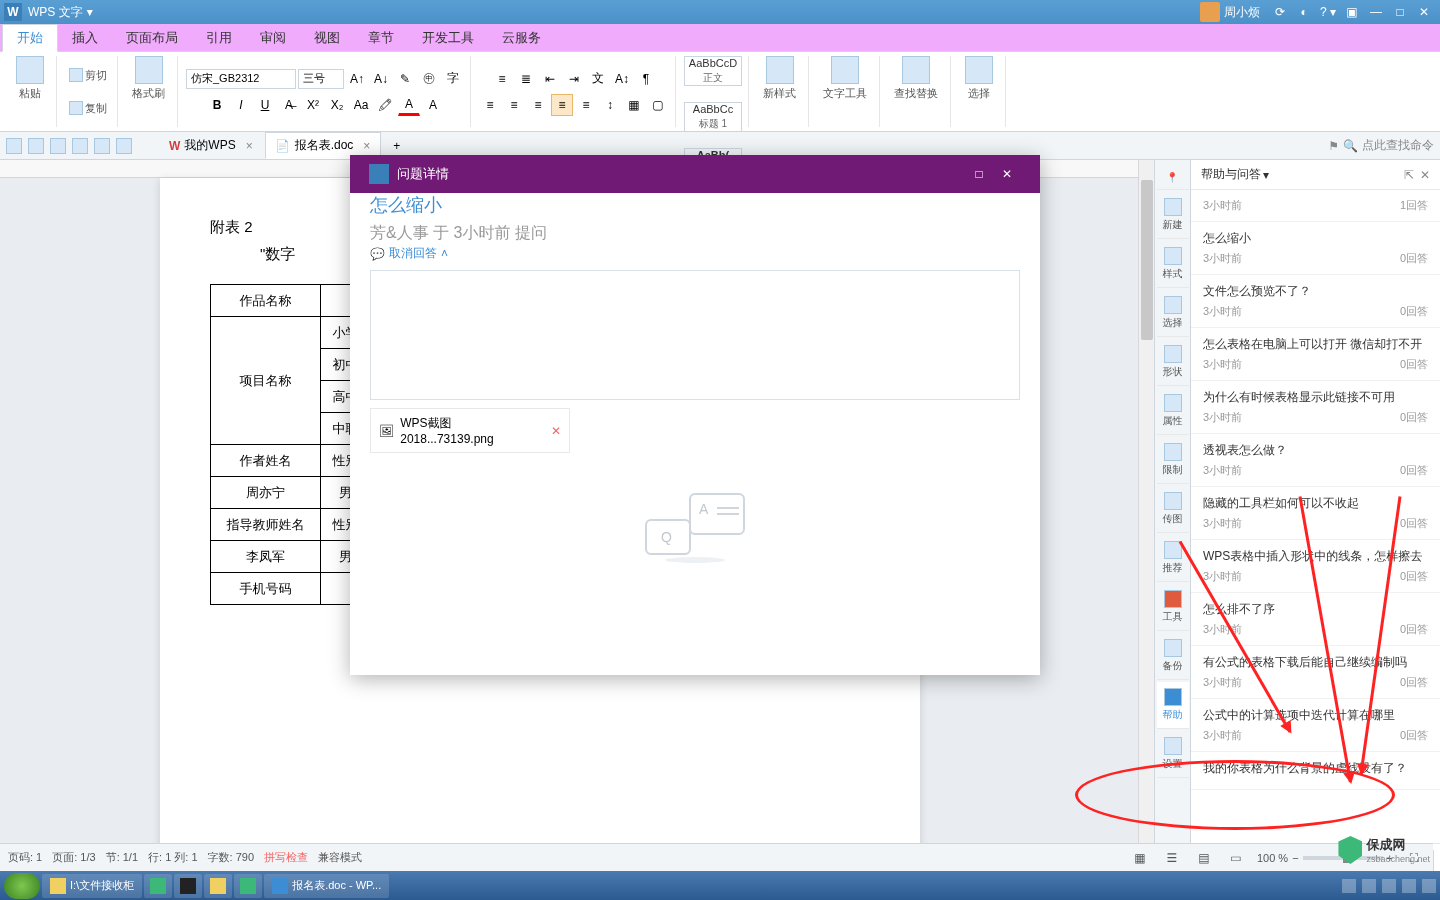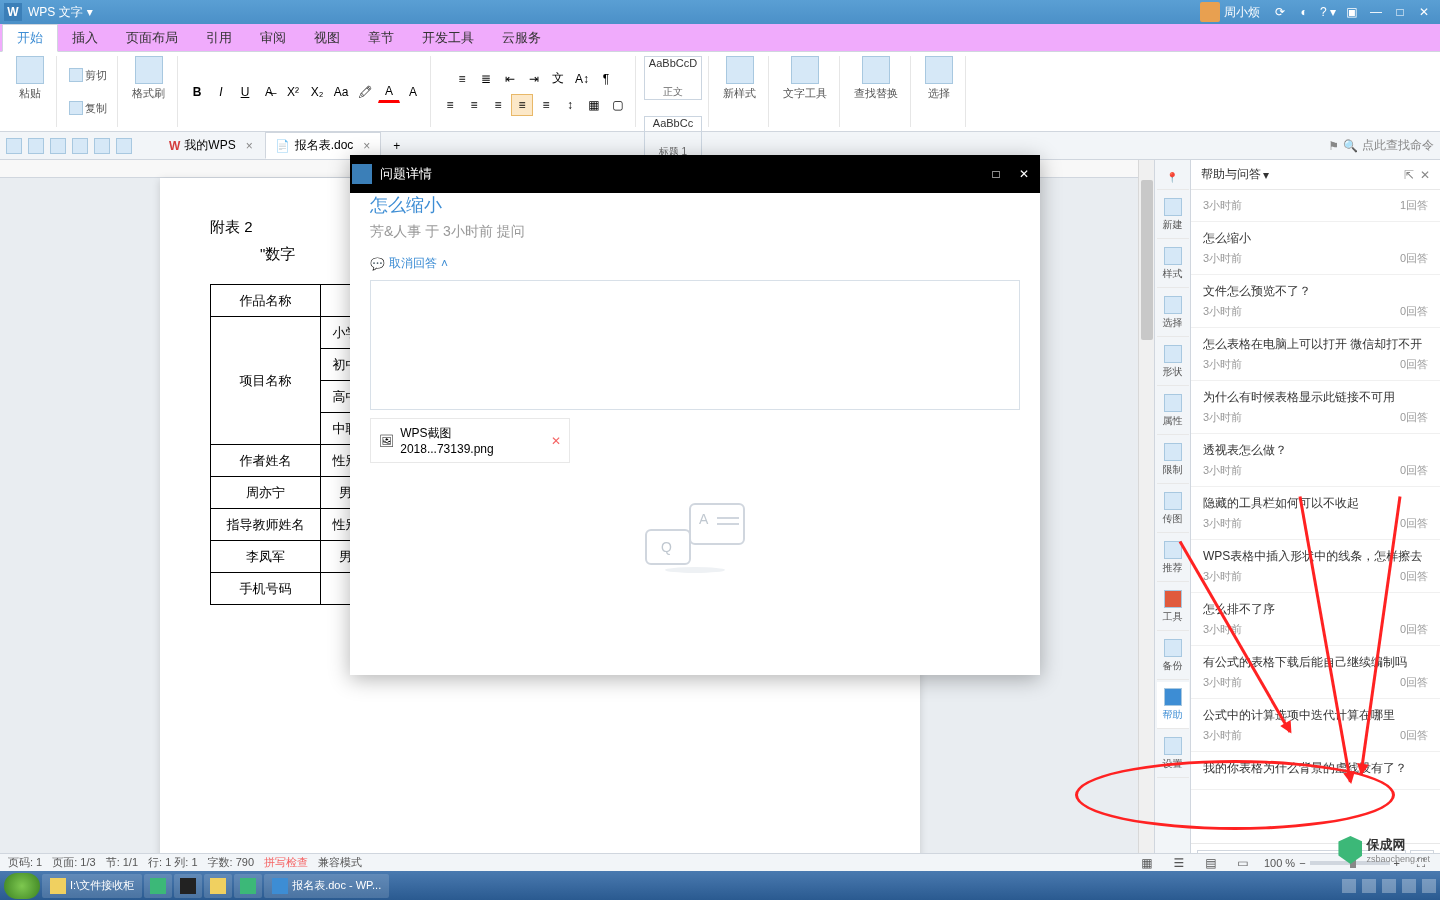--- a/index.html
+++ b/index.html
@@ -27,21 +27,21 @@
 .rsmall .ic{width:14px;height:14px;background:#d6e8f7;border:1px solid #a8c8e0}
 .toolbar-row{display:flex;gap:2px;align-items:center}
 .fontbox{display:flex;flex-direction:column;gap:4px;padding:0 6px;height:100%;justify-content:center}
 .sel{border:1px solid #cbd5e0;background:#fff;padding:1px 4px;font-size:11px;height:20px;display:flex;align-items:center}
 .btnrow{display:flex;gap:2px}
 .tbtn{width:22px;height:22px;border:1px solid transparent;display:flex;align-items:center;justify-content:center;font-size:12px;cursor:pointer}
 .tbtn.active{background:#fce8c8;border-color:#e8b868}
 .styles{display:flex;gap:16px;padding:0 6px;height:100%;align-items:center}
 .stylebox{width:58px;height:52px;border:1px solid #cbd5e0;display:flex;flex-direction:column;align-items:center;justify-content:center;font-size:10px;cursor:pointer}
 .stylebox .preview{font-size:11px;color:#333}
-.stylebox .nm{font-size:10px;color:#666;margin-top:16px}
+.stylebox .nm{font-size:10px;color:#666;margin-top:2px}
 
 .quickbar{height:28px;background:#f2f5f8;border-bottom:1px solid #d0d6de;display:flex;align-items:center;padding:0 6px;gap:6px}
 .qicon{width:16px;height:16px;background:#d6e8f7;border:1px solid #a8c8e0;cursor:pointer}
 .doctabs{display:flex;margin-left:20px;align-items:stretch;height:100%;gap:1px}
 .doctab{display:flex;align-items:center;padding:0 10px;font-size:12px;border:1px solid transparent;cursor:pointer;gap:4px}
 .doctab.active{background:#fff;border:1px solid #d0d6de;border-bottom:1px solid #fff}
 .doctab .dx{margin-left:6px;color:#888}
 .quickbar .spacer{flex:1}
 .searchcmd{display:flex;align-items:center;gap:4px;color:#888;font-size:12px}
 
@@ -66,51 +66,51 @@
 .helpheader .hx{cursor:pointer;color:#888;margin-left:6px}
 .qalist{flex:1;overflow:hidden}
 .qaitem{padding:8px 12px;border-bottom:1px solid #f0f0f0;cursor:pointer}
 .qaitem .qt{font-size:12px;color:#333;margin-bottom:4px;white-space:nowrap;overflow:hidden;text-overflow:ellipsis}
 .qaitem .qmeta{display:flex;justify-content:space-between;font-size:11px;color:#999}
 .helpinput{border-top:1px solid #e8e8e8;padding:6px;display:flex;gap:4px}
 .helpinput input{flex:1;border:1px solid #d0d6de;padding:4px;font-size:11px}
 .helpinput .rf{width:24px;height:24px;border:1px solid #d0d6de;display:flex;align-items:center;justify-content:center;cursor:pointer}
 
 .modal{position:absolute;left:350px;top:155px;width:690px;height:520px;background:#fff;box-shadow:0 4px 20px rgba(0,0,0,0.3);display:flex;flex-direction:column}
-.modalhead{height:38px;background:#000000;display:flex;align-items:center;padding:0 2px;color:#fff}
+.modalhead{height:38px;background:#701a75;display:flex;align-items:center;padding:0 19px;color:#fff}
 .modalhead .mlogo{width:20px;height:20px;background:#3b7fb8;margin-right:8px}
 .modalhead .mtitle{font-size:13px}
 .modalhead .msp{flex:1}
 .modalhead .mbtn{width:28px;text-align:center;cursor:pointer}
 .modalsub{height:36px;display:flex;align-items:center;justify-content:flex-end;padding:0 14px;font-size:12px;color:#888;gap:10px}
 .modalsub .pending{color:#f59e0b;display:flex;align-items:center;gap:4px}
 .modalbody{flex:1;padding:0 20px;overflow:auto}
 .qtitle{font-size:18px;color:#3d8dd4;margin-bottom:6px}
-.qmeta2{font-size:14px;color:#999;margin-bottom:14px}
+.qmeta2{font-size:16px;color:#999;margin-bottom:1px}
 .cancelrep{color:#3d8dd4;font-size:12px;display:flex;align-items:center;gap:4px;margin-bottom:8px;cursor:pointer}
 .answerbox{border:1px solid #d8e0e8;height:130px;margin-bottom:6px}
 .answertools{display:flex;align-items:center;gap:14px;font-size:12px;color:#666;padding:4px 0}
 .answertools .at{display:flex;align-items:center;gap:4px;cursor:pointer}
 .answertools .ic{width:14px;height:14px;background:#d6e8f7;border:1px solid #a8c8e0}
 .answertools .sp{flex:1}
 .answertools .remain{color:#888}
 .answertools .remain .n{color:#f56565}
 .answertools .submit{border:1px solid #d0d6de;padding:4px 10px;background:#f8f8f8;cursor:pointer}
 .attach{display:flex;align-items:center;gap:6px;padding:6px 8px;border:1px solid #e8e8e8;margin-top:8px;font-size:12px;width:200px}
 .attach .fx{color:#f56565;cursor:pointer;margin-left:auto}
 .emptychat{display:flex;justify-content:center;margin-top:40px}
 .chatbubble{width:100px;height:70px;position:relative}
 .cb1{position:absolute;right:0;top:0;width:56px;height:42px;border:2px solid #d0d6de;border-radius:6px;background:#fff}
 .cb1::before{content:"A";position:absolute;left:8px;top:6px;color:#c0c8d0;font-size:14px}
 .cb1::after{content:"";position:absolute;left:26px;top:12px;width:22px;height:2px;background:#d0d6de;box-shadow:0 6px 0 #d0d6de}
 .cb2{position:absolute;left:0;bottom:8px;width:46px;height:36px;border:2px solid #d0d6de;border-radius:6px;background:#fff}
 .cb2::before{content:"Q";position:absolute;left:14px;top:8px;color:#c0c8d0;font-size:14px}
 .shadow{position:absolute;bottom:0;left:20px;width:60px;height:6px;background:#eef1f4;border-radius:50%}
 
-.statusbar{position:absolute;bottom:29px;left:0;right:0;height:18px;background:#f2f5f8;border-top:1px solid #d0d6de;display:flex;align-items:center;padding:0 8px;font-size:11px;color:#555;gap:10px}
+.statusbar{position:absolute;bottom:29px;left:0;right:7px;height:28px;background:#f2f5f8;border-top:1px solid #d0d6de;display:flex;align-items:center;padding:0 8px;font-size:11px;color:#555;gap:10px}
 .statusbar .sp{flex:1}
 .statusbar .zoom{display:flex;align-items:center;gap:4px}
 .statusbar .slider{width:80px;height:4px;background:#d0d6de;position:relative}
 .statusbar .slider .thumb{position:absolute;left:40px;top:-3px;width:6px;height:10px;background:#888}
 
 .taskbar{position:absolute;bottom:0;left:0;right:0;height:29px;background:linear-gradient(#4a7ab0,#2a5a90);display:flex;align-items:center;padding:0 4px;gap:2px}
 .startbtn{width:36px;height:26px;background:radial-gradient(circle,#7ec850,#3a8020);border-radius:13px;cursor:pointer}
 .taskitem{height:24px;padding:0 8px;background:rgba(255,255,255,0.15);display:flex;align-items:center;color:#fff;font-size:11px;gap:4px;border-radius:2px;cursor:pointer}
 .taskitem .ic{width:16px;height:16px;background:#f0d060}
 .taskbar .sp{flex:1}
@@ -176,20 +176,29 @@
         <span>复制</span>
       </div>
   </div>
   <div class="ribgroup">
     <div class="rbig">
         <div class="ic"></div>
         <span class="lb">格式刷</span>
       </div>
   </div>
   <div class="fontbox ribgroup">
+    <div class="toolbar-row">
+      <div class="sel" style="width:110px">仿宋_GB2312</div>
+      <div class="sel" style="width:46px">三号</div>
+      <div class="tbtn">A↑</div>
+      <div class="tbtn">A↓</div>
+      <div class="tbtn">✎</div>
+      <div class="tbtn">㊥</div>
+      <div class="tbtn">字</div>
+    </div>
     <div class="btnrow">
       <div class="tbtn">
           <b>B</b>
         </div>
       <div class="tbtn">
           <i>I</i>
         </div>
       <div class="tbtn">
           <u>U</u>
         </div>

